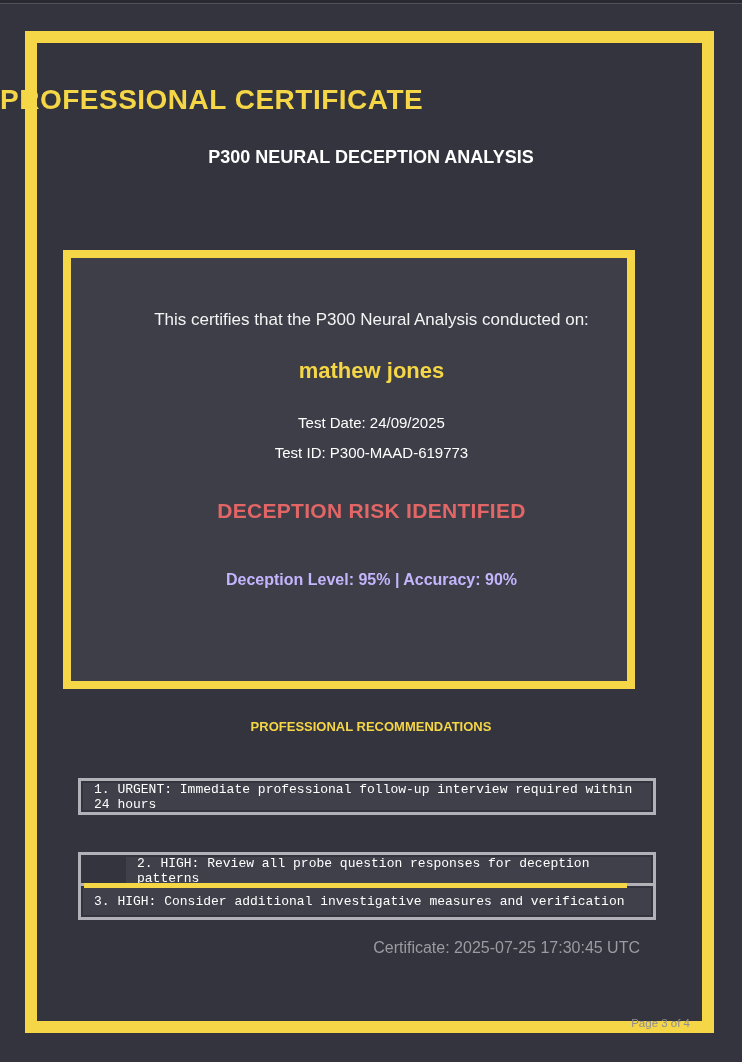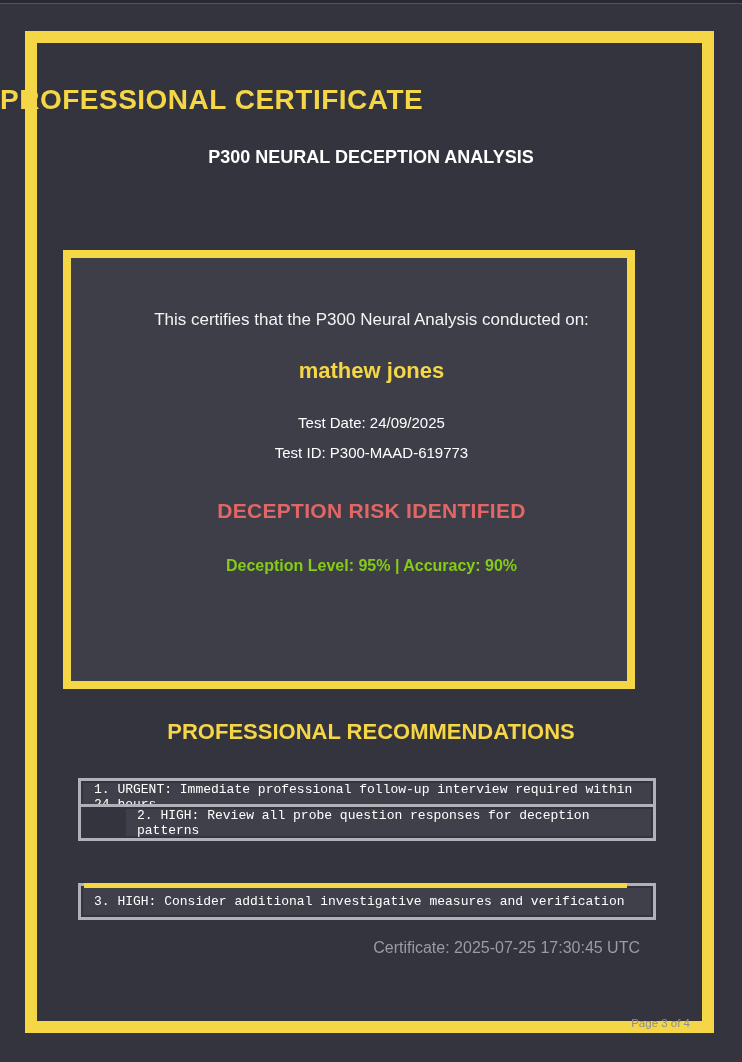--- a/index.html
+++ b/index.html
@@ -30,38 +30,38 @@
   .cert-box{
     position:absolute;left:63px;top:250px;width:572px;height:439px;
     box-sizing:border-box;border:8px solid #f5d647;background:#3d3e47;z-index:2;
   }
   .cert-box .line{position:absolute;left:0;width:601px;text-align:center;}
   .intro-line{top:52px;font-size:17px;color:#f4f4f5;}
   .subject-name{top:100px;font-size:22px;font-weight:bold;color:#f5d647;}
   .test-date{top:156px;font-size:15px;color:#ffffff;}
   .test-id{top:186px;font-size:15px;color:#ffffff;}
   .result-headline{top:241px;font-size:21px;font-weight:bold;color:#e36666;letter-spacing:0.3px;}
-  .metrics-line{top:299px;font-size:16px;font-weight:bold;color:#84cc16;}
+  .metrics-line{top:313px;font-size:16px;font-weight:bold;color:#c4b5fd;}
   .method-note{top:374px;font-size:13px;font-weight:bold;color:#ffffff;}
   .rec-heading{
     position:absolute;top:719px;left:0;width:742px;
-    text-align:center;font-size:22px;font-weight:bold;color:#f5d647;z-index:2;
+    text-align:center;font-size:13px;font-weight:bold;color:#f5d647;z-index:2;
   }
   .rec-box{
     position:absolute;left:78px;width:578px;height:37px;
     box-sizing:border-box;border:3px solid #b1b1b7;padding:2px;
     background:#33343d;z-index:2;
   }
   .rec-box .rec-inner{
     width:100%;height:100%;background:#3f404a;
     display:flex;align-items:center;box-sizing:border-box;
     padding-left:11px;font-size:13px;color:#ffffff;font-family:Liberation Mono, monospace;
   }
   .rec-box-1{top:778px;}
-  .rec-box-2{top:804px;padding-left:45px;}
+  .rec-box-2{top:852px;padding-left:45px;}
   .rec-box-3{top:883px;}
   .rec-box-4{top:936px;}
   .level-bar{
     position:absolute;top:-3px;left:3px;height:5px;width:95%;
     background:#f5d647;z-index:3;
   }
   .cert-timestamp{
     position:absolute;top:939px;right:102px;
     font-size:16px;color:#9b9ba2;z-index:4;
   }

